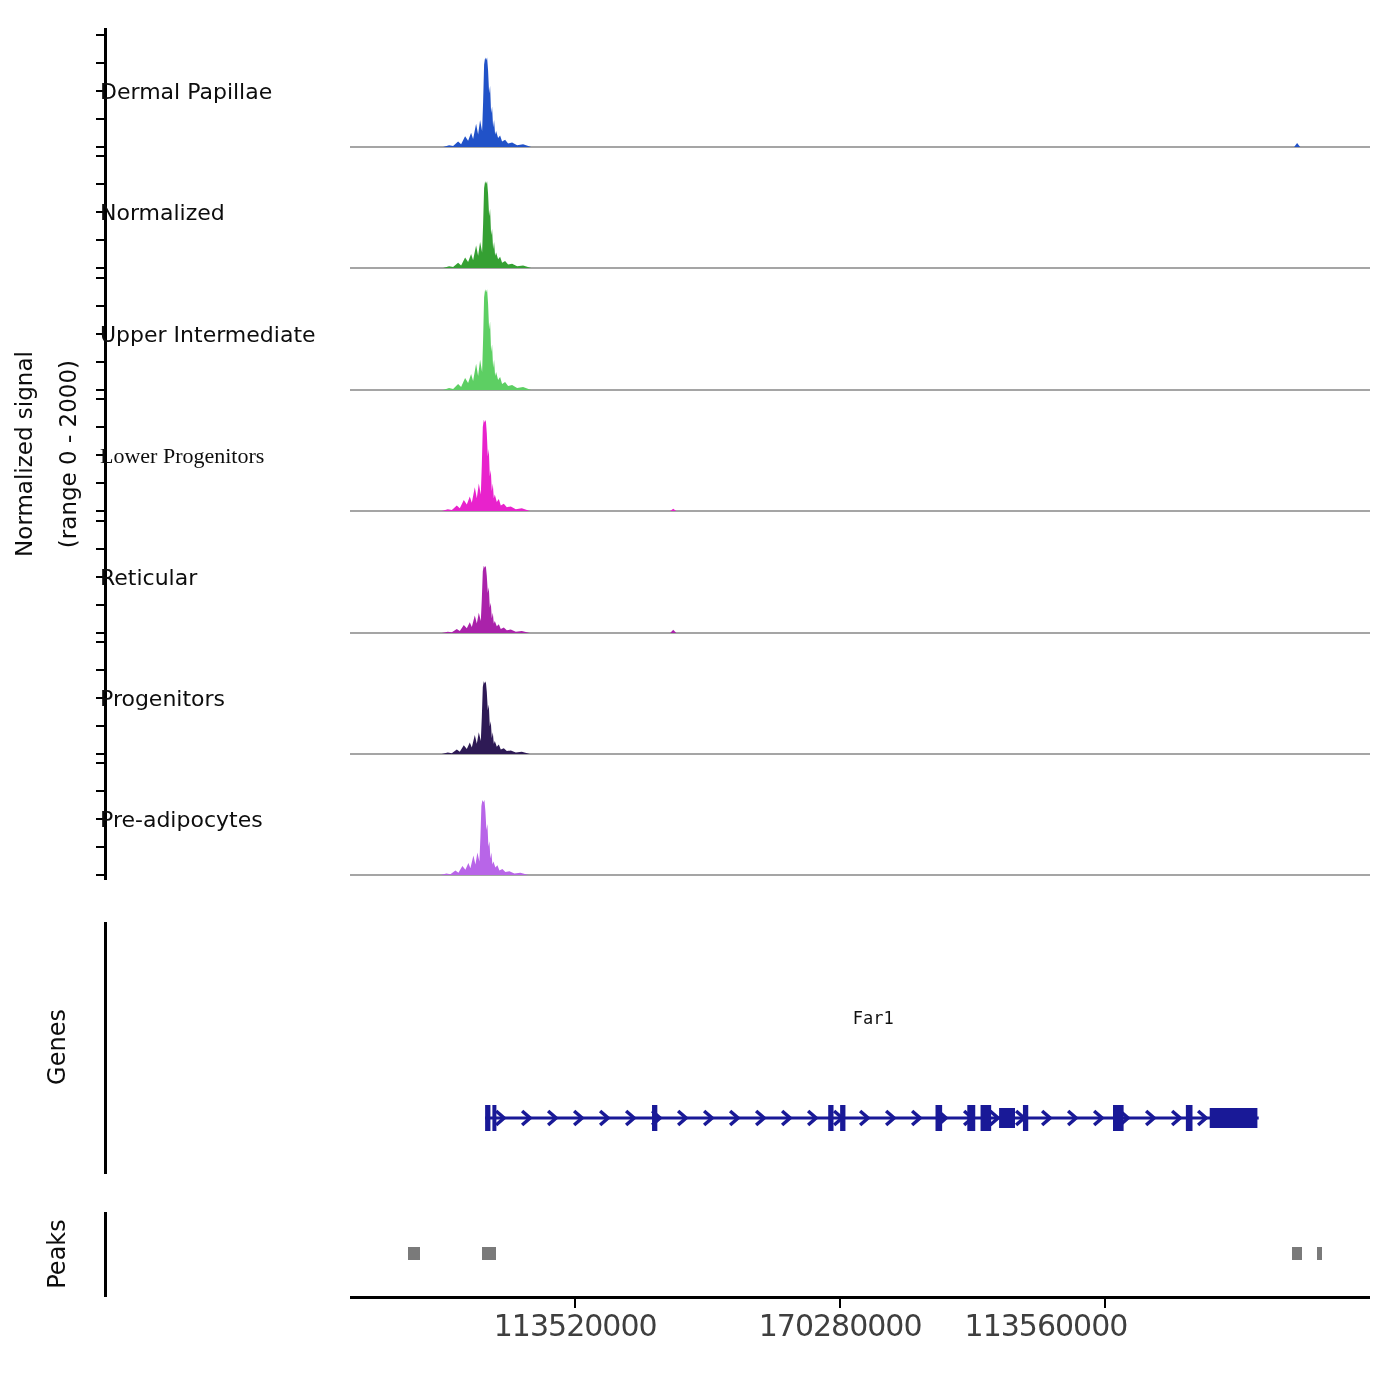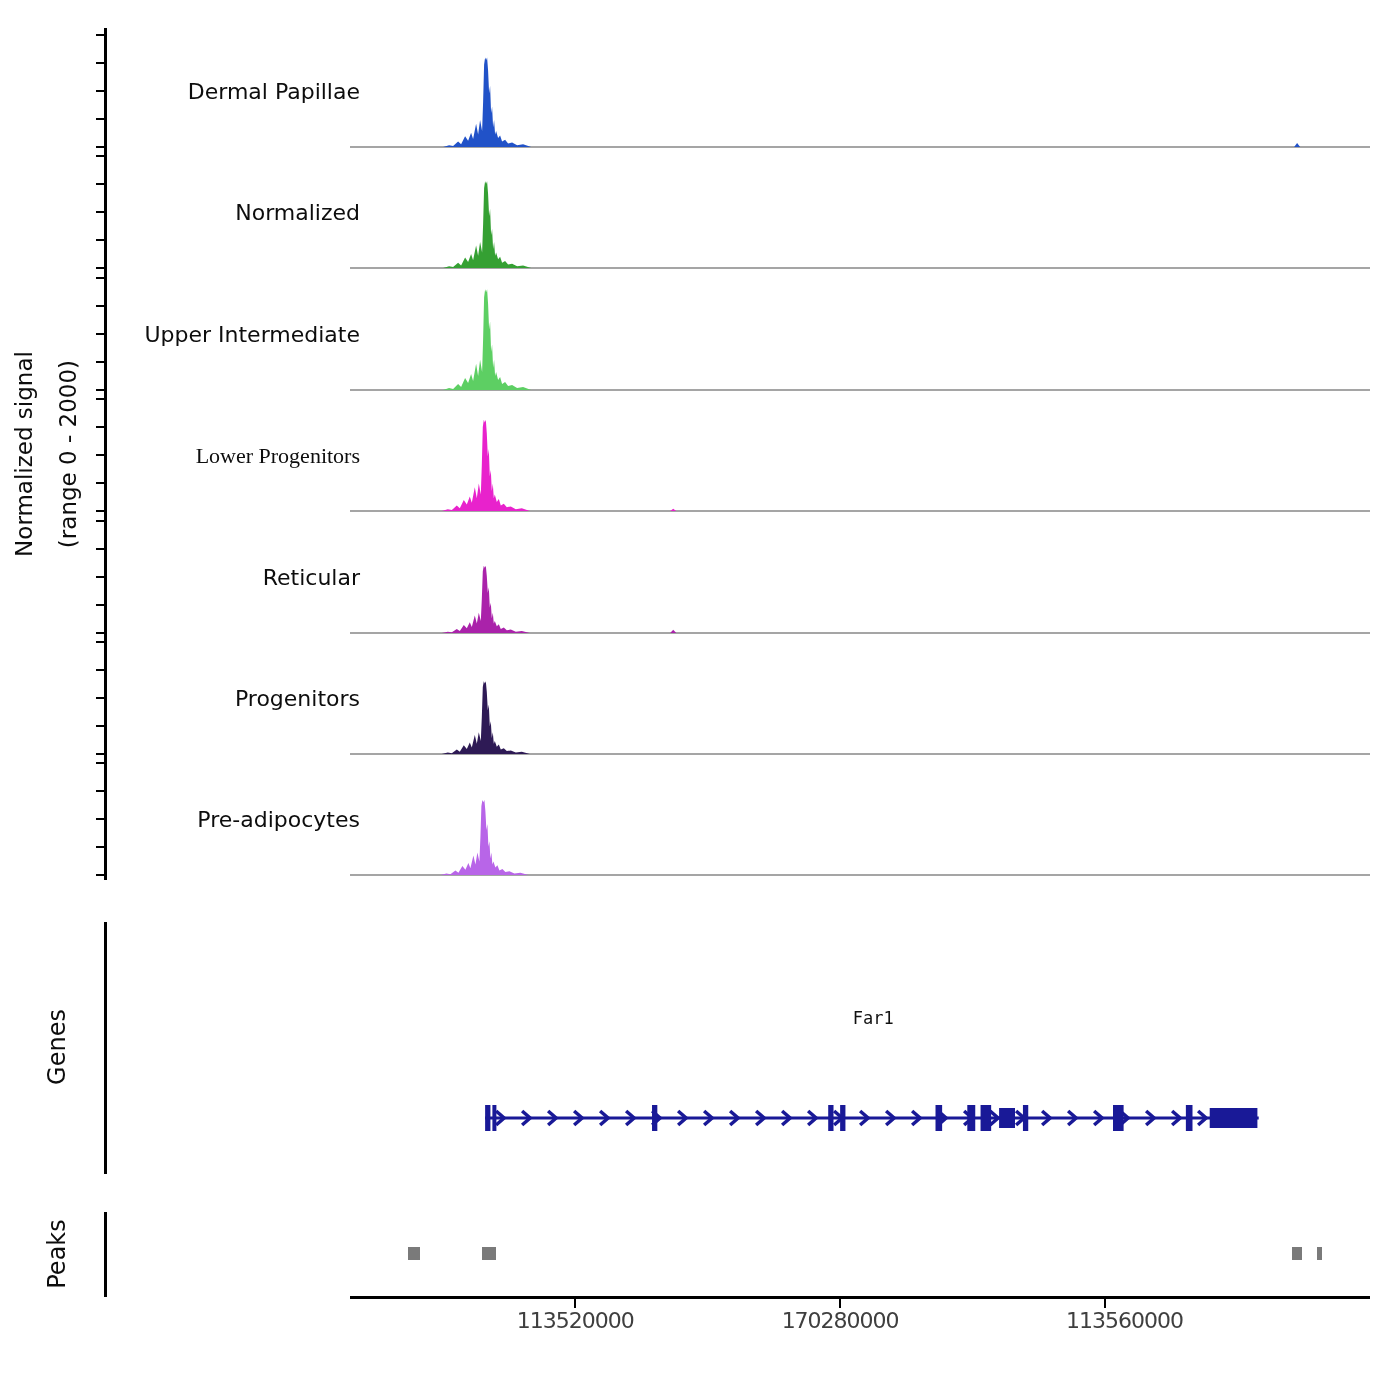--- a/index.html
+++ b/index.html
@@ -3,24 +3,24 @@
 <meta charset="utf-8">
 <style>
   html,body{margin:0;padding:0;background:#ffffff;}
   #canvas{
     position:relative;width:1400px;height:1400px;background:#ffffff;overflow:hidden;
     font-family:"DejaVu Sans","Liberation Sans",sans-serif;color:#111;
   }
   .abs{position:absolute;}
   .rot{transform:rotate(-90deg);transform-origin:50% 50%;}
   .axis-spine-v{position:absolute;background:#000;}
-  .track-label{position:absolute;width:260px;left:100px;text-align:right;font-size:22px;color:#0d0d0d;white-space:nowrap;}
+  .track-label{position:absolute;width:260px;left:100px;text-align:left;font-size:22px;color:#0d0d0d;white-space:nowrap;}
   .ytick{position:absolute;width:10px;height:2px;background:#000;left:96px;}
   .xtick{position:absolute;width:2px;height:9px;background:#000;top:1299px;}
-  .xtick-label{position:absolute;width:220px;text-align:center;top:1308px;font-size:22px;color:#3f3f3f;letter-spacing:-1px;}
+  .xtick-label{position:absolute;width:220px;text-align:center;top:1308px;font-size:30px;color:#3f3f3f;letter-spacing:-1px;}
   .peak-box{position:absolute;top:1247px;height:13px;}
   .side-label{font-size:24px;color:#0d0d0d;text-align:center;white-space:nowrap;}
   .ylab{font-size:23px;color:#0d0d0d;text-align:center;white-space:nowrap;}
   .gene-name{position:absolute;font-family:"DejaVu Sans Mono","Liberation Mono",monospace;font-size:17px;color:#111;text-align:center;width:120px;}
   .xaxis-line{position:absolute;left:350px;width:1020px;top:1296px;height:3px;background:#000;}
   .x-title{position:absolute;left:350px;width:1020px;top:1338px;text-align:center;font-size:26px;color:#000;}
   svg{display:block;}
 </style>
 </head>
 <body>
@@ -170,16 +170,16 @@
       <div class="peak-box" style="left: 1317.01px; width: 5.2987px; background: rgb(122, 122, 122);"></div>
     </div>
 
   <div class="xaxis-line"></div>
   <div id="xaxis-layer" class="abs">
       <div class="xtick" style="left: 574.195px;"></div>
       <div class="xtick-label" style="left: 465.195px;">113520000</div>
       <div class="xtick" style="left: 839.13px;"></div>
       <div class="xtick-label" style="left: 730.13px;">170280000</div>
       <div class="xtick" style="left: 1104.06px;"></div>
-      <div class="xtick-label" style="left: 963px; text-align: right;">113560000</div>
+      <div class="xtick-label" style="left: 936px;">113560000</div>
     </div>
 
 </div>
 
 </body></html>

